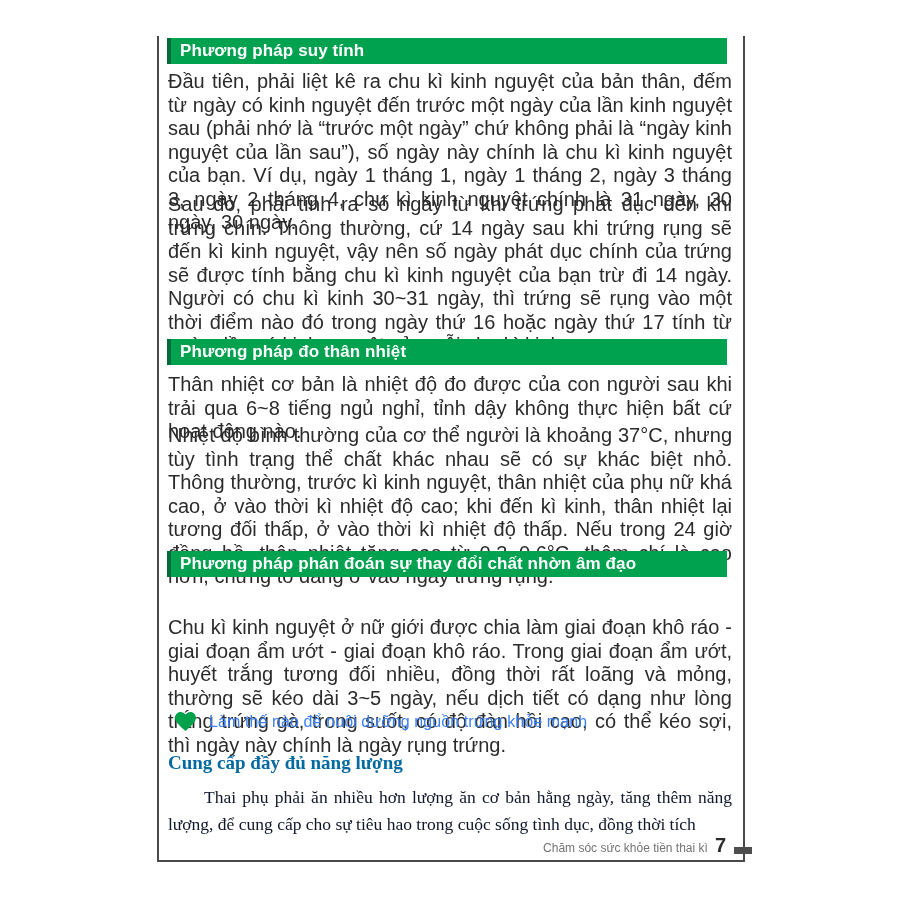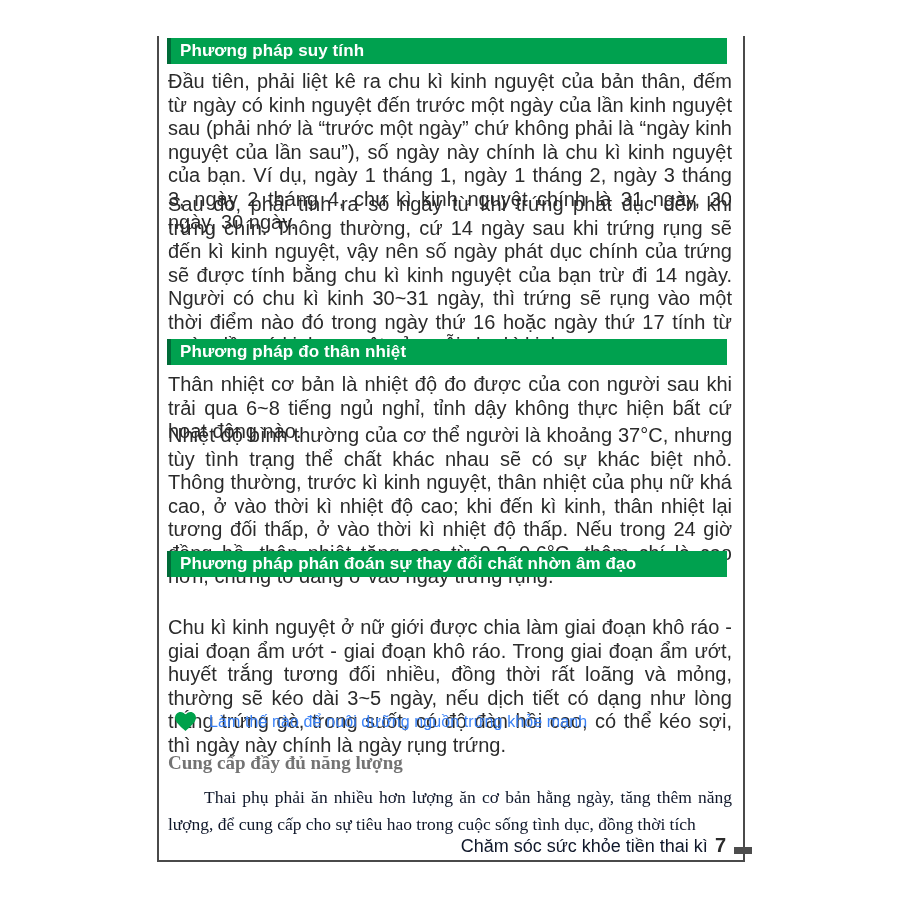--- a/index.html
+++ b/index.html
@@ -30,36 +30,36 @@
   .highlight-heading {
     position:absolute; left:12px; right:7px;
     display:flex; align-items:center; gap:13px;
   }
   .heart { width:21px; height:19px; flex:0 0 auto; display:block; }
   .highlight-title { font-size:16px; font-weight:normal; color:#3b82f6; letter-spacing:0.1px; }
 
   .green-subheading {
     position:absolute; left:5px; right:7px;
     font-family:"Liberation Serif", serif; font-weight:bold;
-    font-size:19px; color:#737373;
+    font-size:19px; color:#0369a1;
   }
 
   .serif-para {
     position:absolute; left:5px; right:7px;
     font-family:"Liberation Serif", serif;
     font-size:17.5px; line-height:27px; text-align:justify;
     text-indent:36px; color:#0f172a;
   }
 
   .footer {
     position:absolute; right:17px; bottom:3px;
     display:flex; align-items:baseline; gap:7px;
     white-space:nowrap;
   }
-  .footer-text { font-size:18px; color:#0f172a; }
+  .footer-text { font-size:12px; color:#737373; }
   .footer-page { font-size:20px; font-weight:bold; color:#2b2b2b; }
   .footer-tab {
     position:absolute; right:-9px; bottom:6px;
     width:18px; height:7px; background:#4d4d4d;
   }
 </style>
 </head>
 <body>
 
 <div class="frame">

